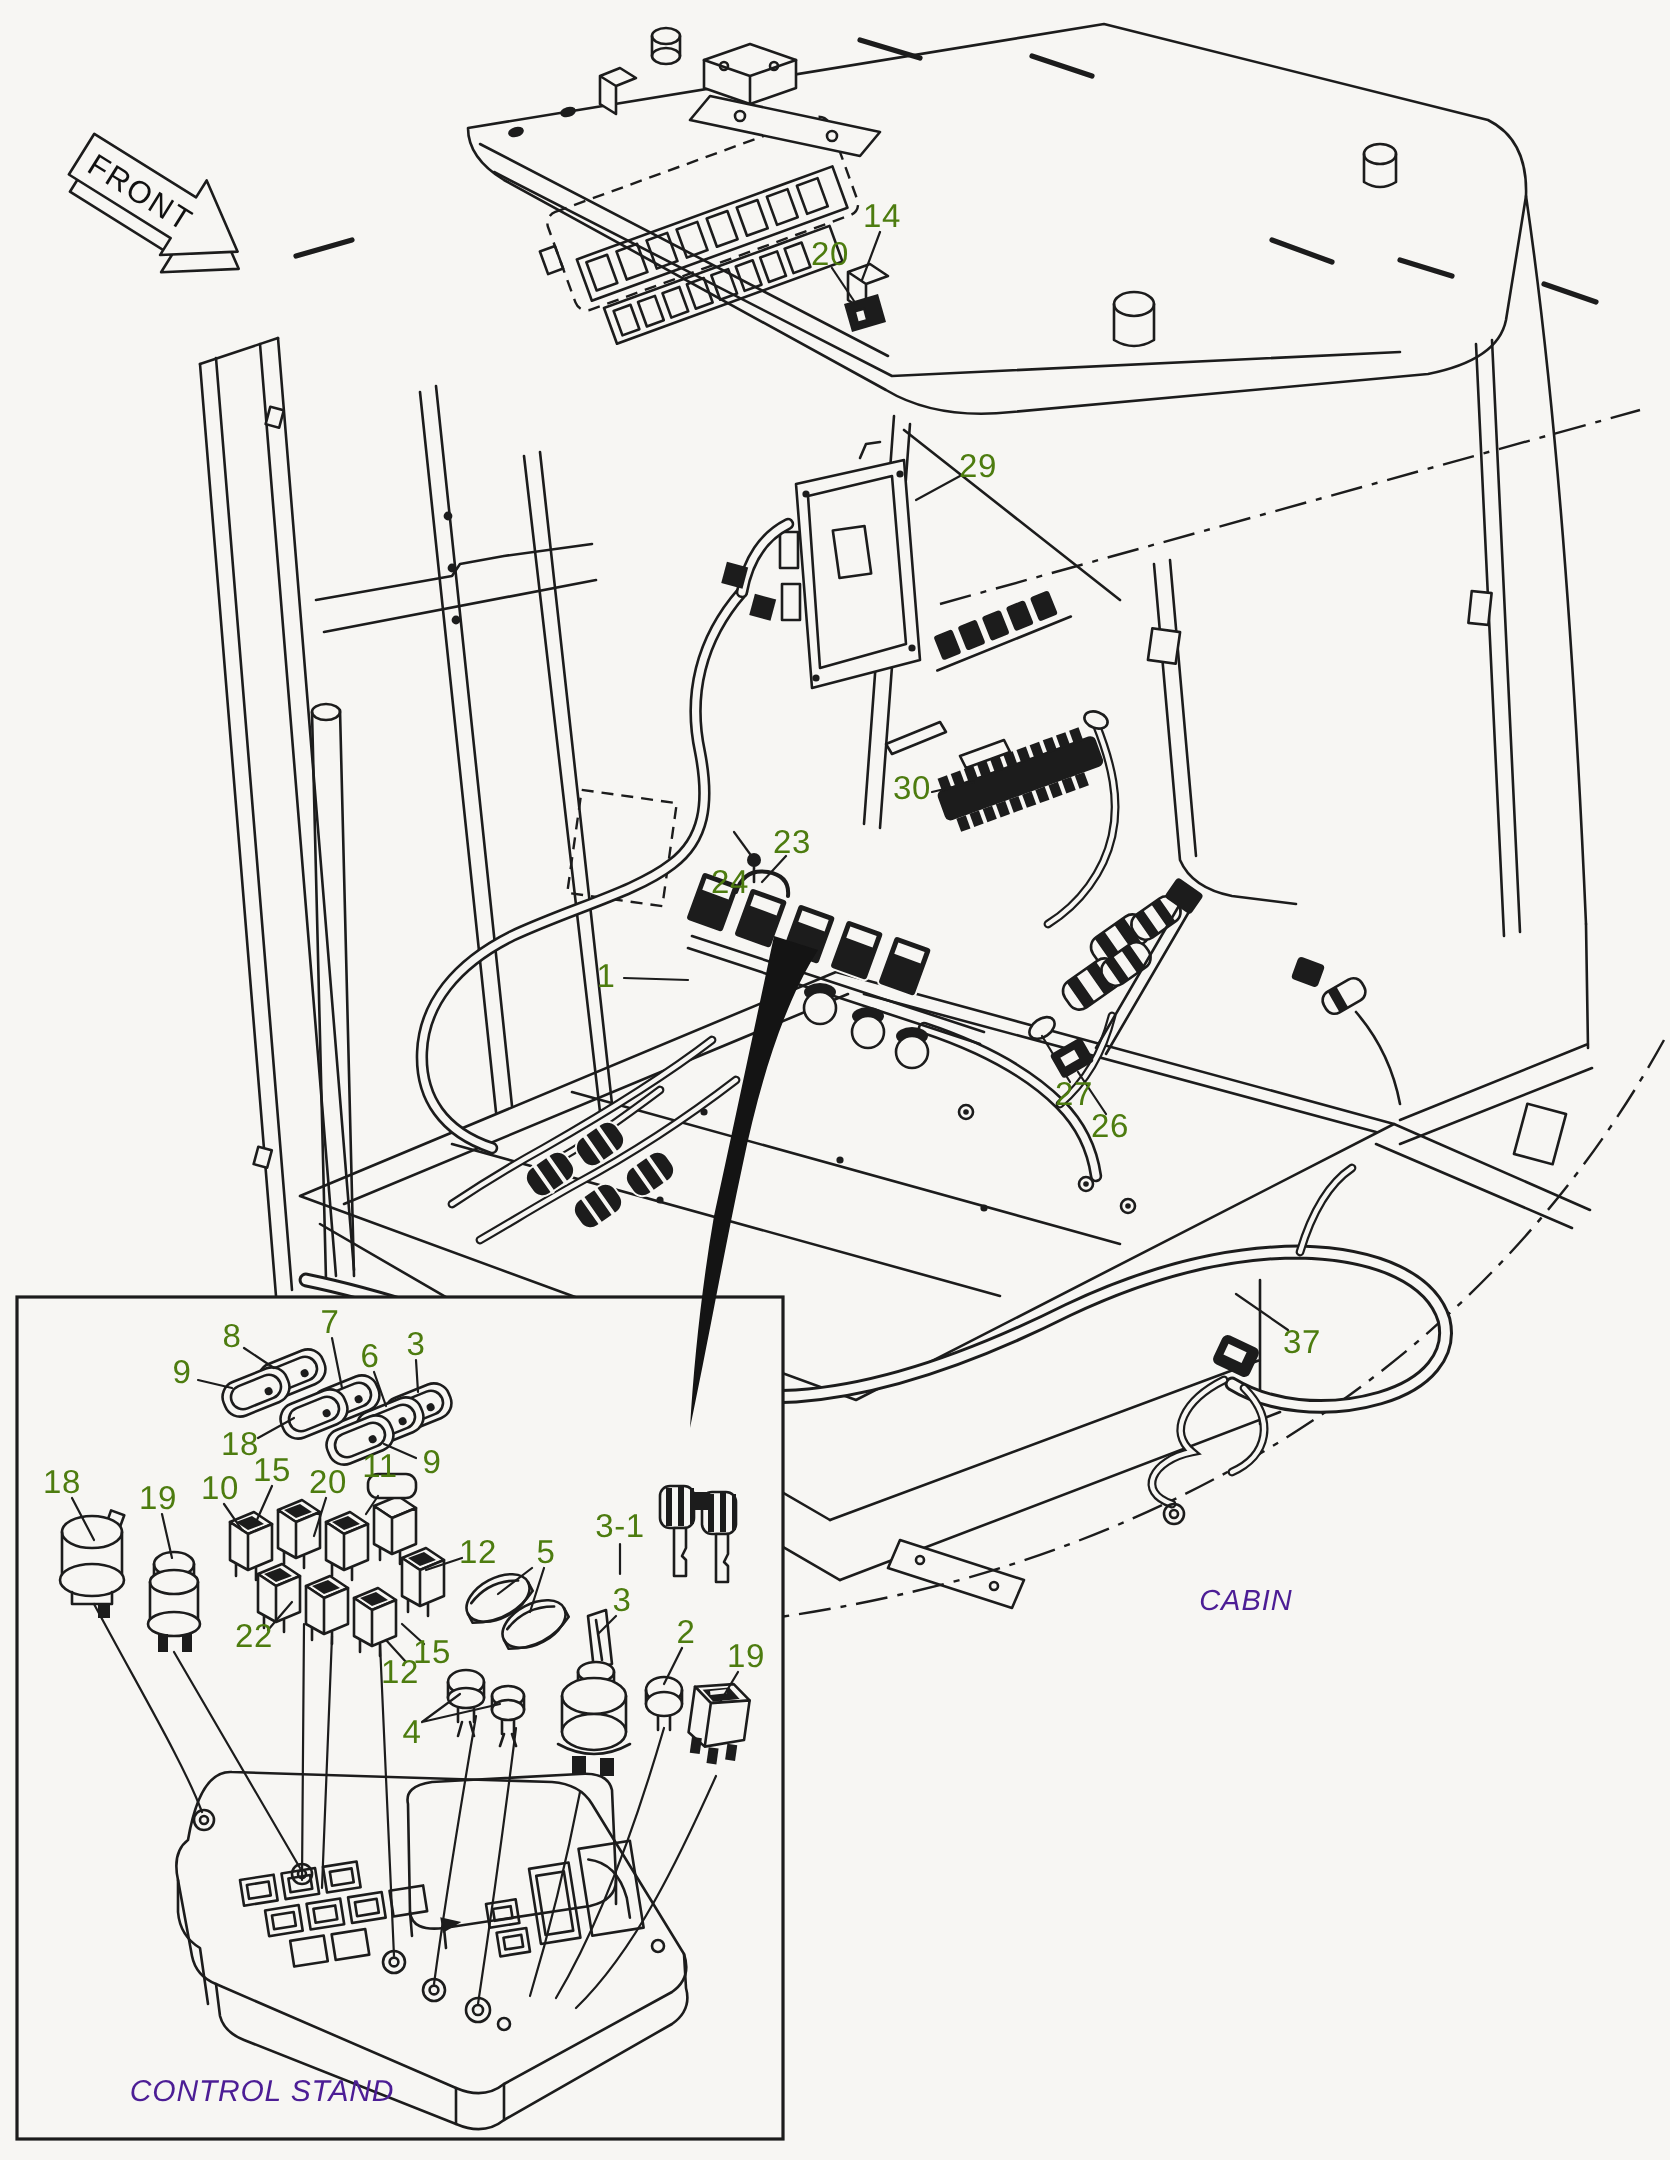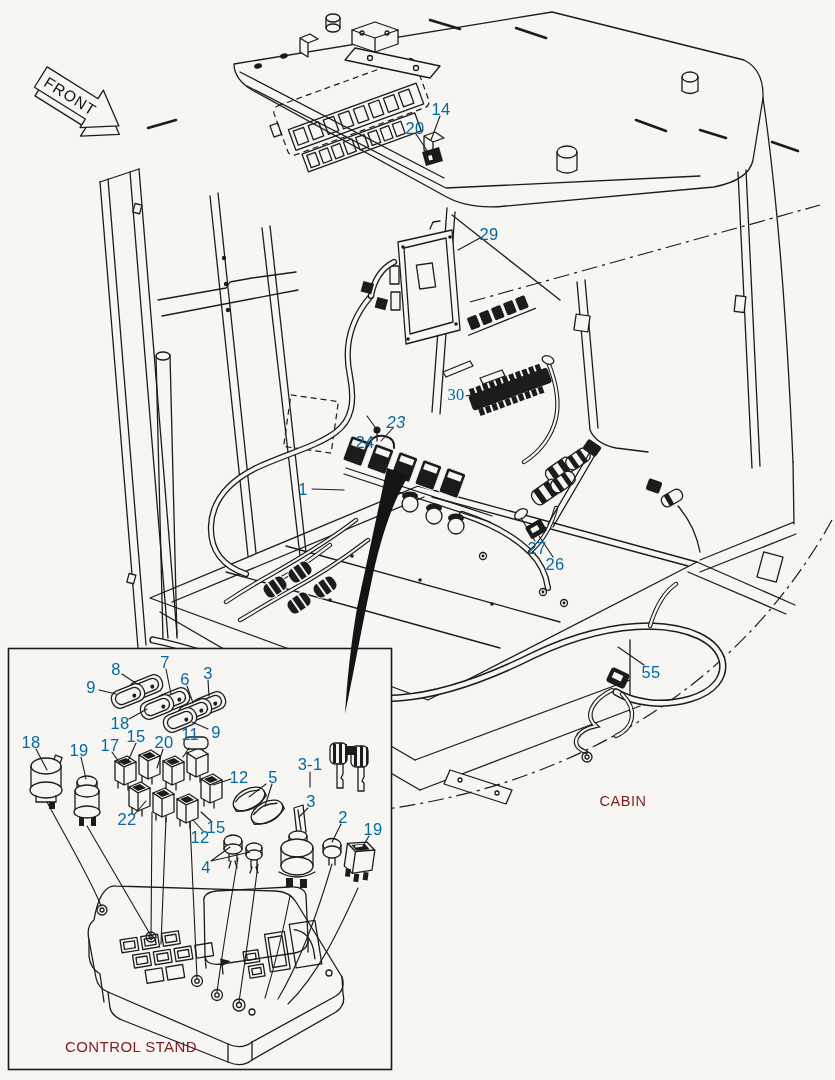--- a/index.html
+++ b/index.html
@@ -13,23 +13,23 @@
   .fw {fill:#1c1c1c;stroke:#f7f6f3;stroke-width:1;}
   .ld {fill:none;stroke:#1c1c1c;stroke-width:1.1;stroke-linecap:round;}
   .dd {fill:none;stroke:#1c1c1c;stroke-width:1.2;stroke-dasharray:16 5 3 5;}
   .dsh{fill:none;stroke:#1c1c1c;stroke-width:1.2;stroke-dasharray:6 4;}
   .tO {fill:none;stroke:#1c1c1c;stroke-width:6.2;stroke-linecap:round;stroke-linejoin:round;}
   .tI {fill:none;stroke:#f7f6f3;stroke-width:3.6;stroke-linecap:round;stroke-linejoin:round;}
   .uO {fill:none;stroke:#1c1c1c;stroke-width:7.4;stroke-linecap:round;stroke-linejoin:round;}
   .uI {fill:none;stroke:#f7f6f3;stroke-width:4.4;stroke-linecap:round;stroke-linejoin:round;}
   .wO {fill:none;stroke:#1c1c1c;stroke-width:4.4;stroke-linecap:round;}
   .wI {fill:none;stroke:#f7f6f3;stroke-width:2.2;stroke-linecap:round;}
-  .callout{position:absolute;transform:translate(-50%,-50%);font-size:16.5px;color:#0369a1;
+  .callout{position:absolute;transform:translate(-50%,-50%);font-size:16.5px;color:#4d7c0f;
            white-space:nowrap;letter-spacing:.3px;}
-  .caption{position:absolute;transform:translate(-50%,-50%);color:#7f1d1d;}
+  .caption{position:absolute;transform:translate(-50%,-50%);color:#4c1d95;font-style:italic;}
   #cabin-caption{font-size:14.5px;letter-spacing:.5px;}
   #stand-caption{font-size:15px;letter-spacing:.4px;}
   svg text{font-family:"Liberation Sans","DejaVu Sans",sans-serif;fill:#111;}
 </style>
 </head>
 <body>
 
 <div id="stage">
 <svg width="835" height="1080" viewBox="0 0 835 1080">
 
@@ -642,37 +642,37 @@
     </g>
   </g>
 
   <path fill="#141414" d="M 387,468 C 377,515 367,562 357,608 C 351,643 347,680 345,714 C 355,666 362,626 371,584 C 380,540 392,502 409,475 Z"></path>
 </svg>
 
 <div id="callouts">
       <div class="callout" style="left: 415px; top: 128px;">20</div>
       <div class="callout" style="left: 441px; top: 109px;">14</div>
       <div class="callout" style="left: 489px; top: 234px;">29</div>
-      <div class="callout" style="left: 456px; top: 395px; font-family: Liberation Serif, serif;">30</div>
+      <div class="callout" style="left: 456px; top: 395px;">30</div>
       <div class="callout" style="left: 365px; top: 410px; margin-top: 32px;">24</div>
-      <div class="callout" style="left: 396px; top: 422px; font-style: italic;">23</div>
+      <div class="callout" style="left: 396px; top: 422px;">23</div>
       <div class="callout" style="left: 303px; top: 489px;">1</div>
       <div class="callout" style="left: 537px; top: 548px;">27</div>
       <div class="callout" style="left: 555px; top: 564px;">26</div>
-      <div class="callout" style="left: 651px; top: 672px;">55</div>
+      <div class="callout" style="left: 651px; top: 672px;">37</div>
       <div class="callout" style="left: 116px; top: 669px;">8</div>
       <div class="callout" style="left: 165px; top: 662px;">7</div>
       <div class="callout" style="left: 185px; top: 679px;">6</div>
       <div class="callout" style="left: 208px; top: 673px;">3</div>
       <div class="callout" style="left: 91px; top: 687px;">9</div>
       <div class="callout" style="left: 120px; top: 723px;">18</div>
       <div class="callout" style="left: 216px; top: 732px;">9</div>
       <div class="callout" style="left: 31px; top: 742px;">18</div>
       <div class="callout" style="left: 79px; top: 750px;">19</div>
-      <div class="callout" style="left: 110px; top: 745px;">17</div>
+      <div class="callout" style="left: 110px; top: 745px;">10</div>
       <div class="callout" style="left: 136px; top: 736px;">15</div>
       <div class="callout" style="left: 164px; top: 742px;">20</div>
       <div class="callout" style="left: 190px; top: 734px;">11</div>
       <div class="callout" style="left: 239px; top: 777px;">12</div>
       <div class="callout" style="left: 273px; top: 777px;">5</div>
       <div class="callout" style="left: 310px; top: 764px;">3-1</div>
       <div class="callout" style="left: 311px; top: 801px;">3</div>
       <div class="callout" style="left: 127px; top: 819px;">22</div>
       <div class="callout" style="left: 216px; top: 827px;">15</div>
       <div class="callout" style="left: 200px; top: 837px;">12</div>

